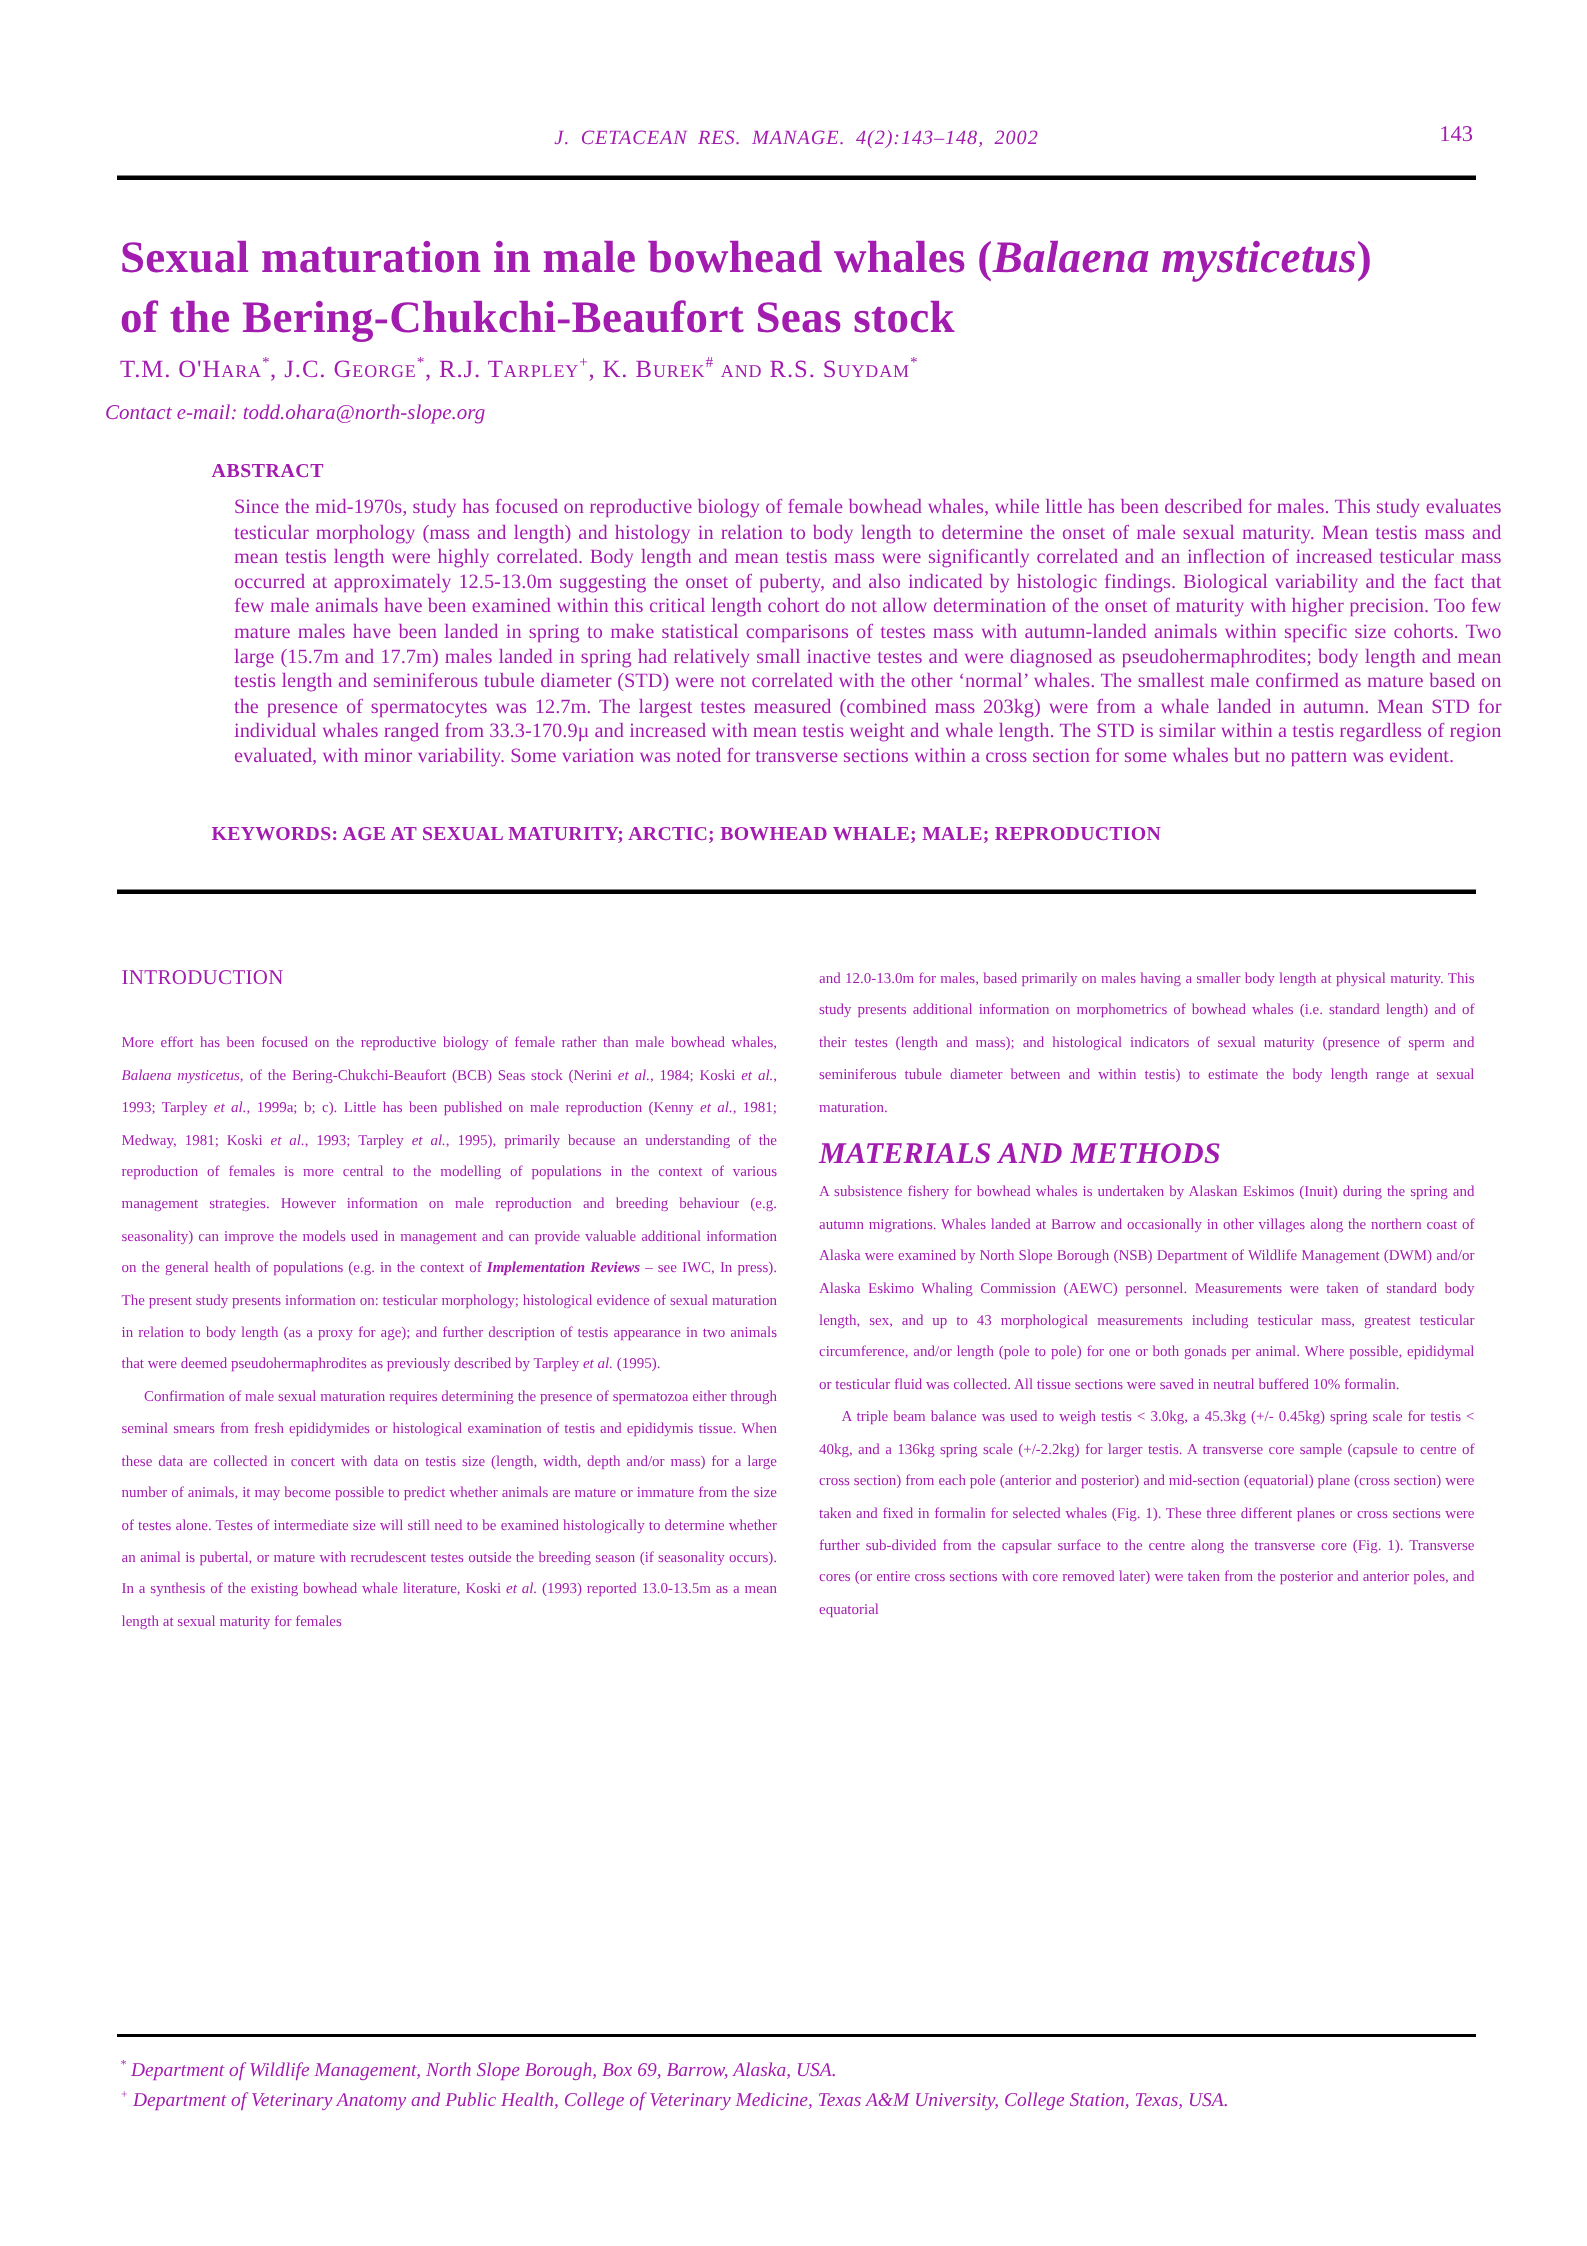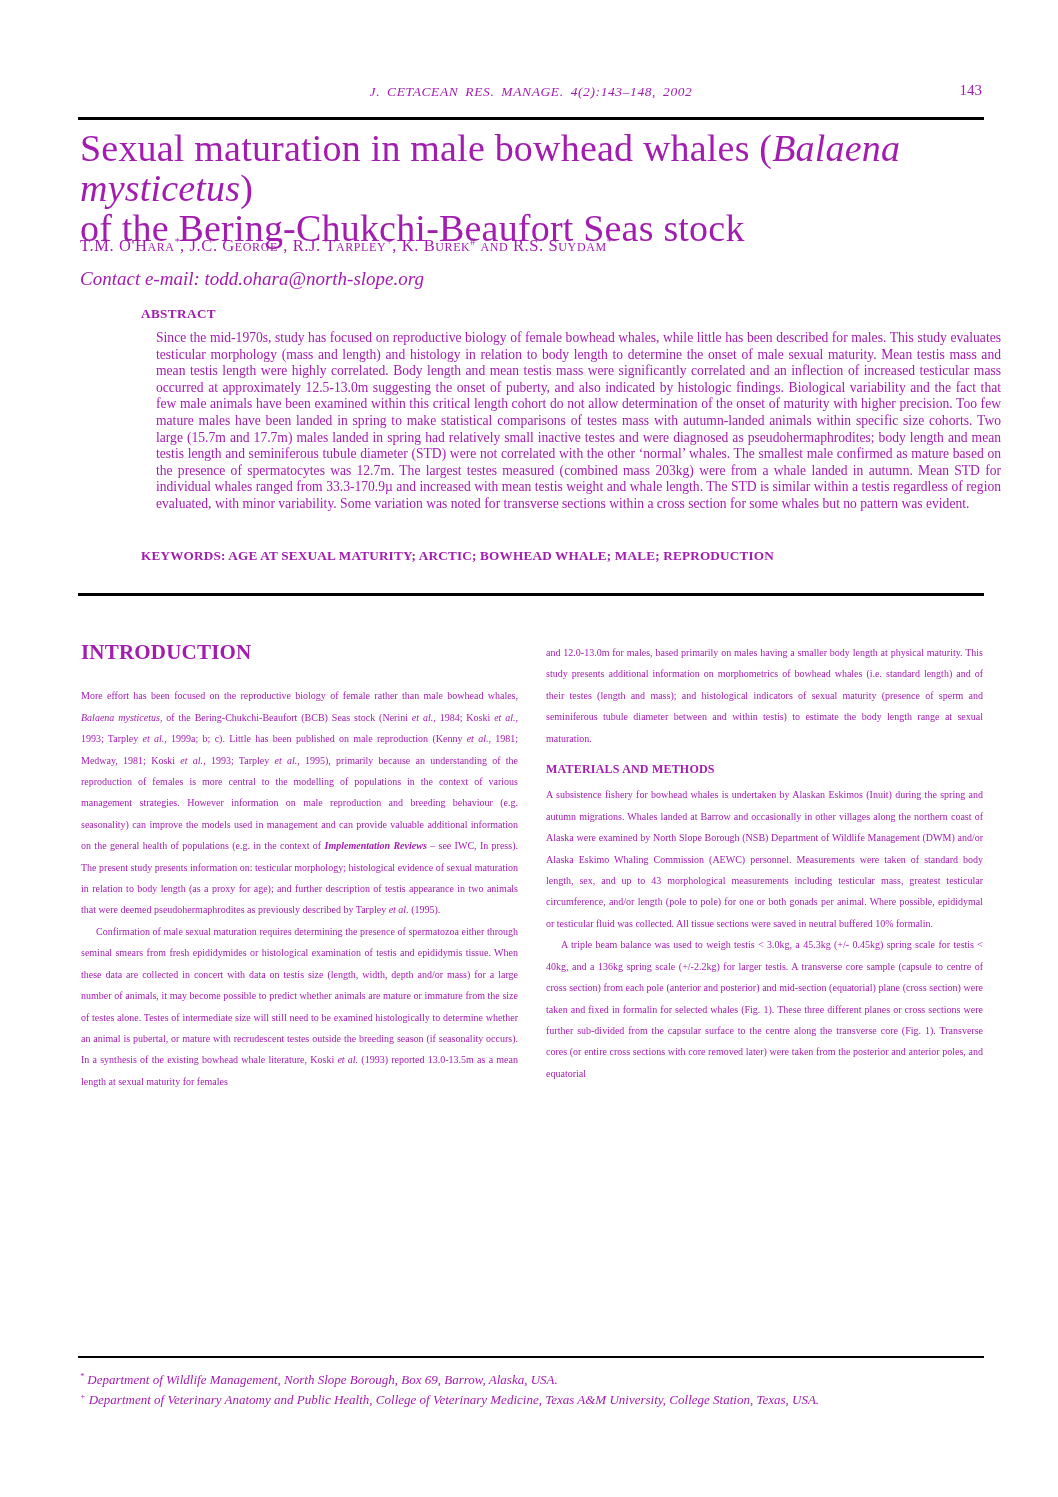--- a/index.html
+++ b/index.html
@@ -28,32 +28,32 @@
   .page-number {
     position: absolute; top: 82px; right: 76px;
     font-size: 15px;
   }
   .rule { position: absolute; left: 78px; width: 906px; background: #000; }
   .rule-top    { top: 117px; height: 3px; }
   .rule-mid    { top: 593px; height: 3px; }
   .rule-bottom { top: 1356px; height: 2px; }
 
   .paper-title {
-    position: absolute; top: 128px; left: 80px; width: 918px;
-    font-size: 38px; font-weight: normal; line-height: 40px;
+    position: absolute; top: 152px; left: 80px; width: 918px;
+    font-size: 30px; font-weight: bold; line-height: 40px;
     letter-spacing: 0.2px;
   }
   .authors-line {
     position: absolute; top: 236px; left: 80px; width: 900px;
     font-size: 16.5px; letter-spacing: 0.3px;
   }
   .authors-line .sc { letter-spacing: 0.6px; }
   .contact-line {
-    position: absolute; top: 268px; left: 80px; width: 900px;
-    font-style: italic; font-size: 19px;
+    position: absolute; top: 268px; left: 70px; width: 900px;
+    font-style: italic; font-size: 14px;
   }
   .abstract-label {
     position: absolute; top: 306px; left: 141px;
     font-weight: bold; font-size: 13.2px; letter-spacing: 0.4px;
   }
   .abstract-text {
     position: absolute; top: 330px; left: 156px; width: 845px;
     font-size: 13.6px; line-height: 16.6px; text-align: justify;
   }
   .keywords-line {
@@ -65,27 +65,28 @@
   .col-left  { left: 81px; }
   .col-right { left: 546px; }
   .col p {
     margin: 0;
     font-size: 10px; line-height: 21.4px;
     text-align: justify;
   }
   .p-indent { text-indent: 15px; }
   .section-heading {
     margin: 0 0 22px 0;
-    font-size: 21px; font-weight: bold; line-height: 21.4px;
+    font-size: 14px; font-weight: normal; line-height: 21.4px;
     letter-spacing: 0.2px;
   }
   .section-heading-mid {
     margin: 10px 0 4px 0;
-    font-size: 12px; font-weight: bold; line-height: 21.4px;
+    font-size: 20px; font-weight: bold; line-height: 21.4px;
     letter-spacing: 0.2px;
+    font-style: italic;
   }
   .sub-heading {
     margin: 0;
     font-size: 16.2px; font-weight: bold; line-height: 21.4px;
   }
 
   .footnotes {
     position: absolute; top: 1370px; left: 80px; width: 906px;
     font-style: italic; font-size: 13px; line-height: 20px;
   }

